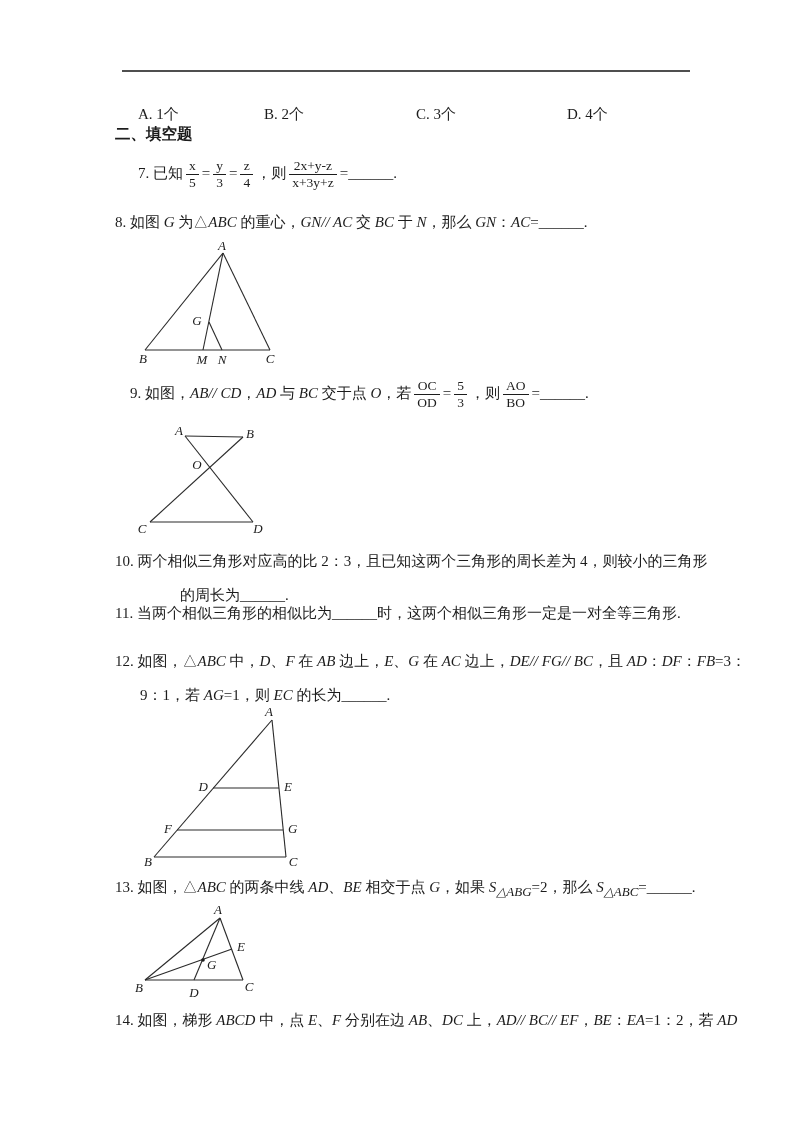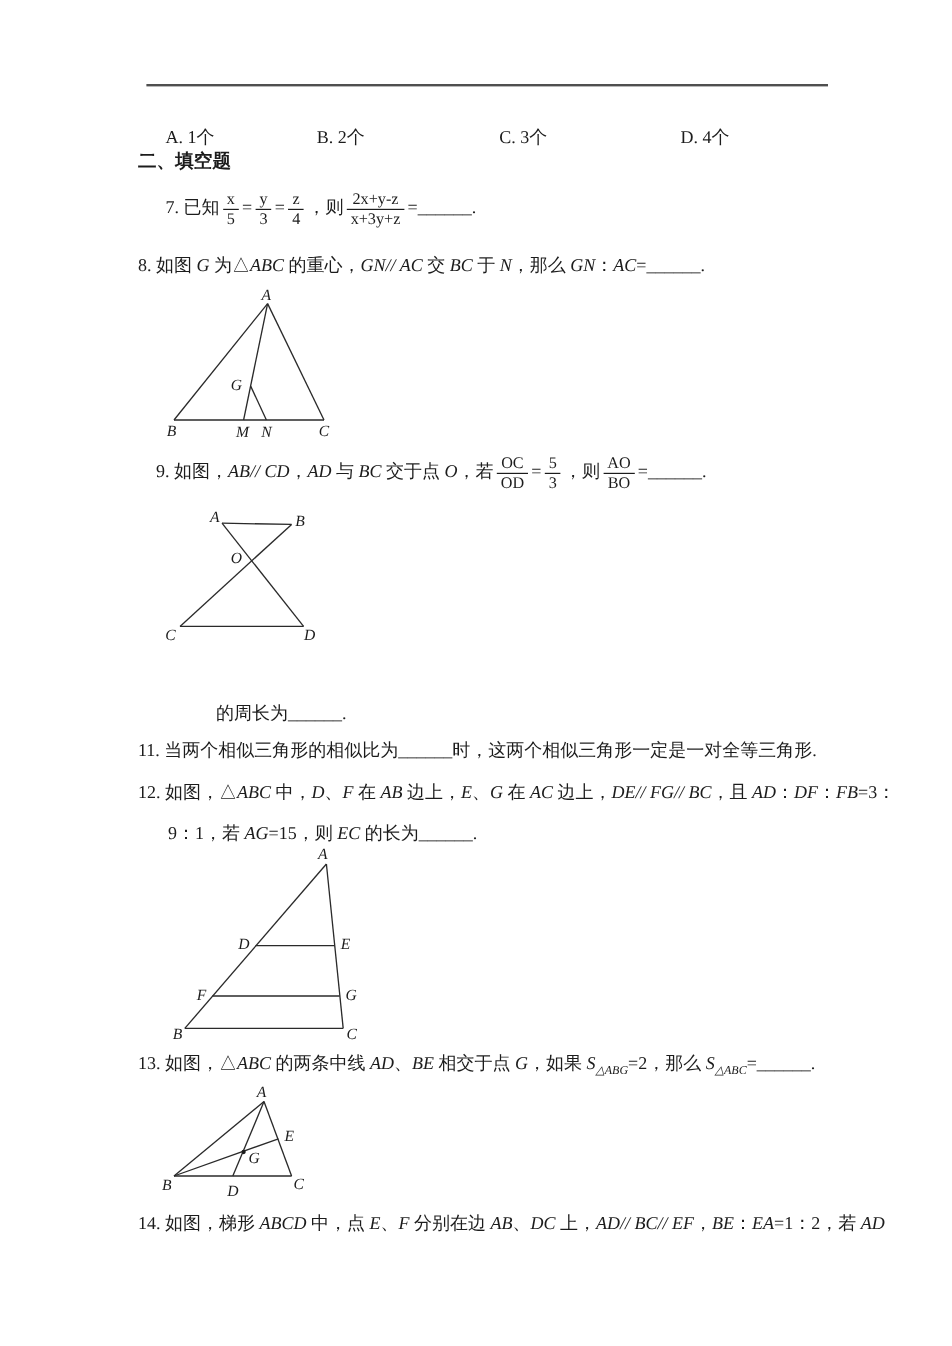--- a/index.html
+++ b/index.html
@@ -18,21 +18,21 @@
   .txt{
     position:absolute;
     font-size:15px;line-height:21px;white-space:nowrap;
   }
   .choice{position:absolute;top:0;font-size:15px;white-space:nowrap;font-family:Liberation Serif, serif;}
   .sec{
     position:absolute;left:115px;top:124px;
     font-size:15.5px;font-weight:bold;white-space:nowrap;
   }
   .it{font-style:italic;}
-  .subs{font-size:10px;font-style:italic;position:relative;bottom:-4px;}
+  .subs{font-size:13px;font-style:italic;position:relative;bottom:-4px;}
   .frac{
     display:inline-flex;flex-direction:column;
     text-align:center;vertical-align:middle;
     margin:0 3px;font-size:13.5px;line-height:1.18;
   }
   .frac .num{border-bottom:1px solid #1c1c1c;padding:0 3px;display:block;}
   .frac .den{display:block;padding:0 3px;}
   svg.diagram{position:absolute;overflow:visible;}
   svg.diagram line{stroke:#2a2a2a;stroke-width:1.1;}
   svg.diagram text{
@@ -102,26 +102,27 @@
     <line x1="15" y1="97" x2="118" y2="97"></line>
     <line x1="50" y1="11" x2="118" y2="97"></line>
     <line x1="108" y1="12" x2="15" y2="97"></line>
     <text x="44" y="10" text-anchor="middle">A</text>
     <text x="115" y="13" text-anchor="middle">B</text>
     <text x="62" y="44" text-anchor="middle">O</text>
     <text x="7" y="108" text-anchor="middle">C</text>
     <text x="123" y="108" text-anchor="middle">D</text>
   </svg>
 
+  <div class="txt" style="left:115px;top:551px;"><span>10. 两个相似三角形对应高的比 2：3，且已知这两个三角形的周长差为 4，则较小的三角形</span></div>
   <div class="txt" style="left:140px;top:585px;margin-left:40px;"><span>的周长为</span><span>______</span><span>.</span></div>
 
-  <div class="txt" style="left:115px;top:616px;"><span>11. 当两个相似三角形的相似比为</span><span>______</span><span>时，这两个相似三角形一定是一对全等三角形.</span></div>
+  <div class="txt" style="left:115px;top:603px;"><span>11. 当两个相似三角形的相似比为</span><span>______</span><span>时，这两个相似三角形一定是一对全等三角形.</span></div>
 
   <div class="txt" style="left:115px;top:651px;"><span>12. 如图，△</span><span class="it">ABC</span><span> 中，</span><span class="it">D</span><span>、</span><span class="it">F</span><span> 在 </span><span class="it">AB</span><span> 边上，</span><span class="it">E</span><span>、</span><span class="it">G</span><span> 在 </span><span class="it">AC</span><span> 边上，</span><span class="it">DE</span><span class="it">//</span><span class="it"> FG</span><span class="it">//</span><span class="it"> BC</span><span>，且 </span><span class="it">AD</span><span>：</span><span class="it">DF</span><span>：</span><span class="it">FB</span><span>=3：</span></div>
-  <div class="txt" style="left:140px;top:685px;"><span>9：1，若 </span><span class="it">AG</span><span>=15，则 </span><span class="it">EC</span><span> 的长为</span><span>______</span><span>.</span></div>
+  <div class="txt" style="left:140px;top:685px;"><span>9：1，若 </span><span class="it">AG</span><span>=1，则 </span><span class="it">EC</span><span> 的长为</span><span>______</span><span>.</span></div>
 
   <svg class="diagram" style="left:140px;top:702px;" width="165" height="172" viewBox="0 0 165 172">
     <line x1="132" y1="18" x2="14" y2="155"></line>
     <line x1="132" y1="18" x2="146" y2="155"></line>
     <line x1="14" y1="155" x2="146" y2="155"></line>
     <line x1="73" y1="86" x2="139" y2="86"></line>
     <line x1="37" y1="128" x2="143" y2="128"></line>
     <text x="129" y="14" text-anchor="middle">A</text>
     <text x="8" y="164" text-anchor="middle">B</text>
     <text x="153" y="164" text-anchor="middle">C</text>

